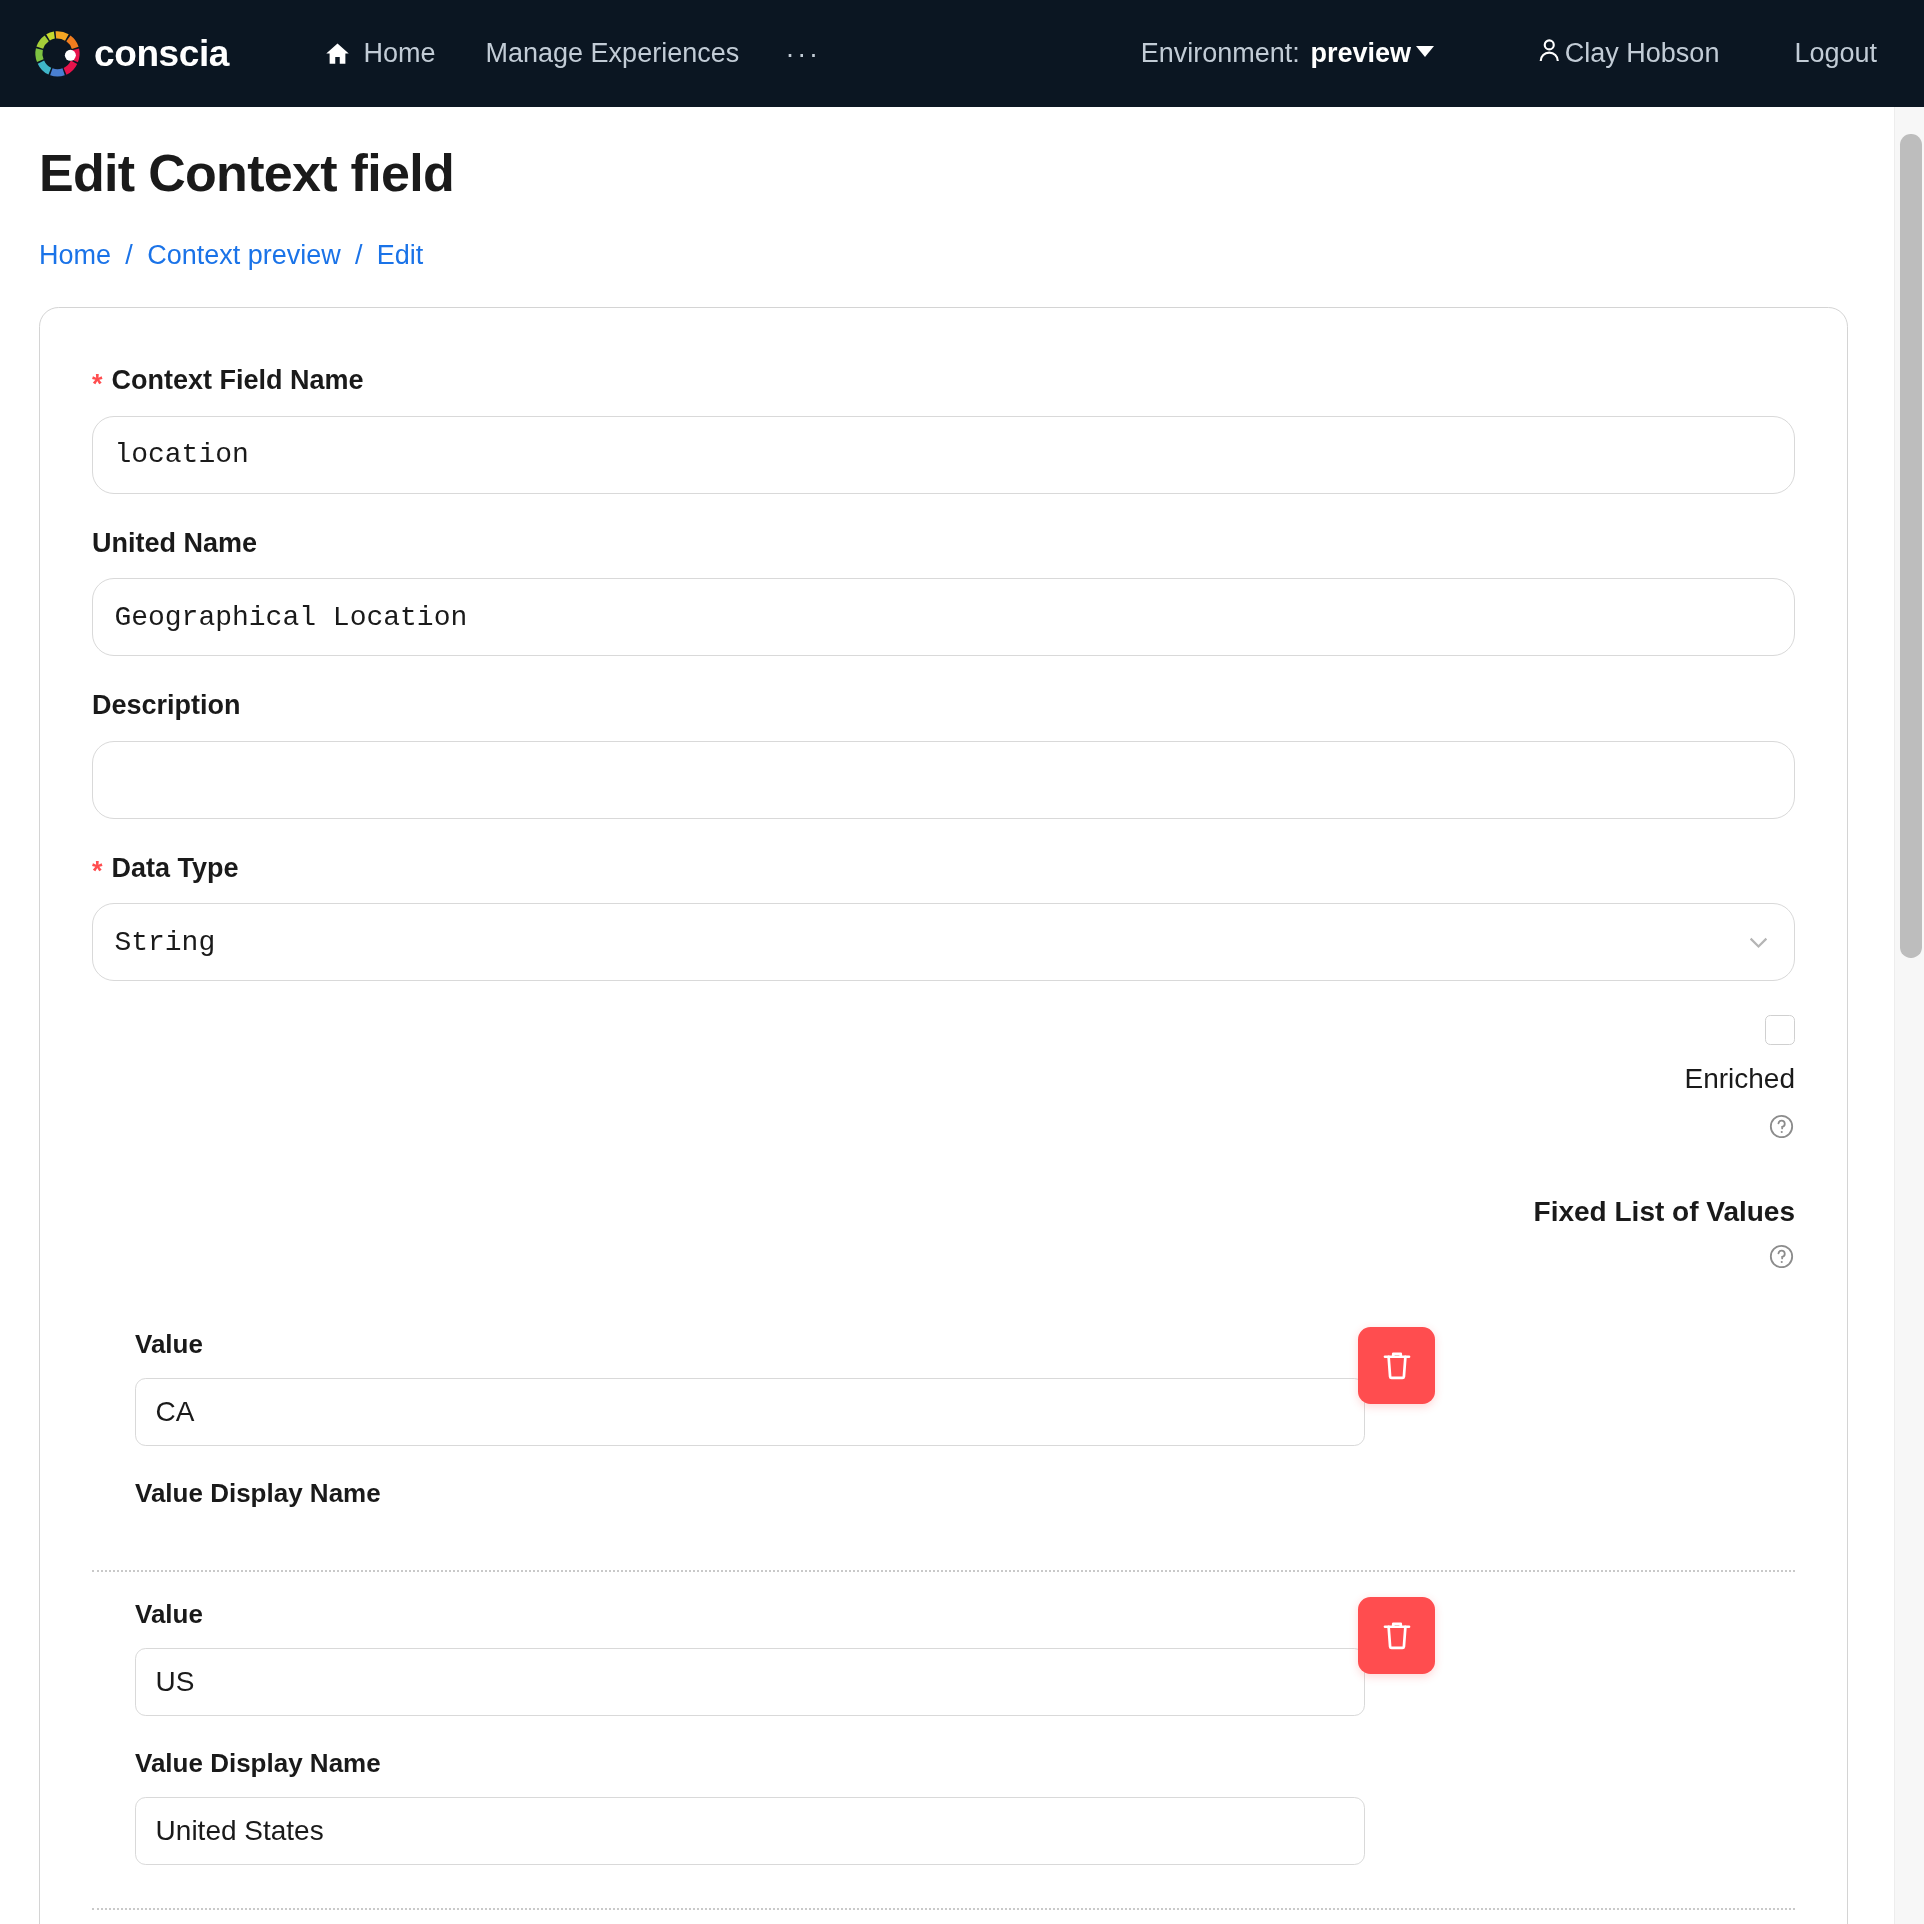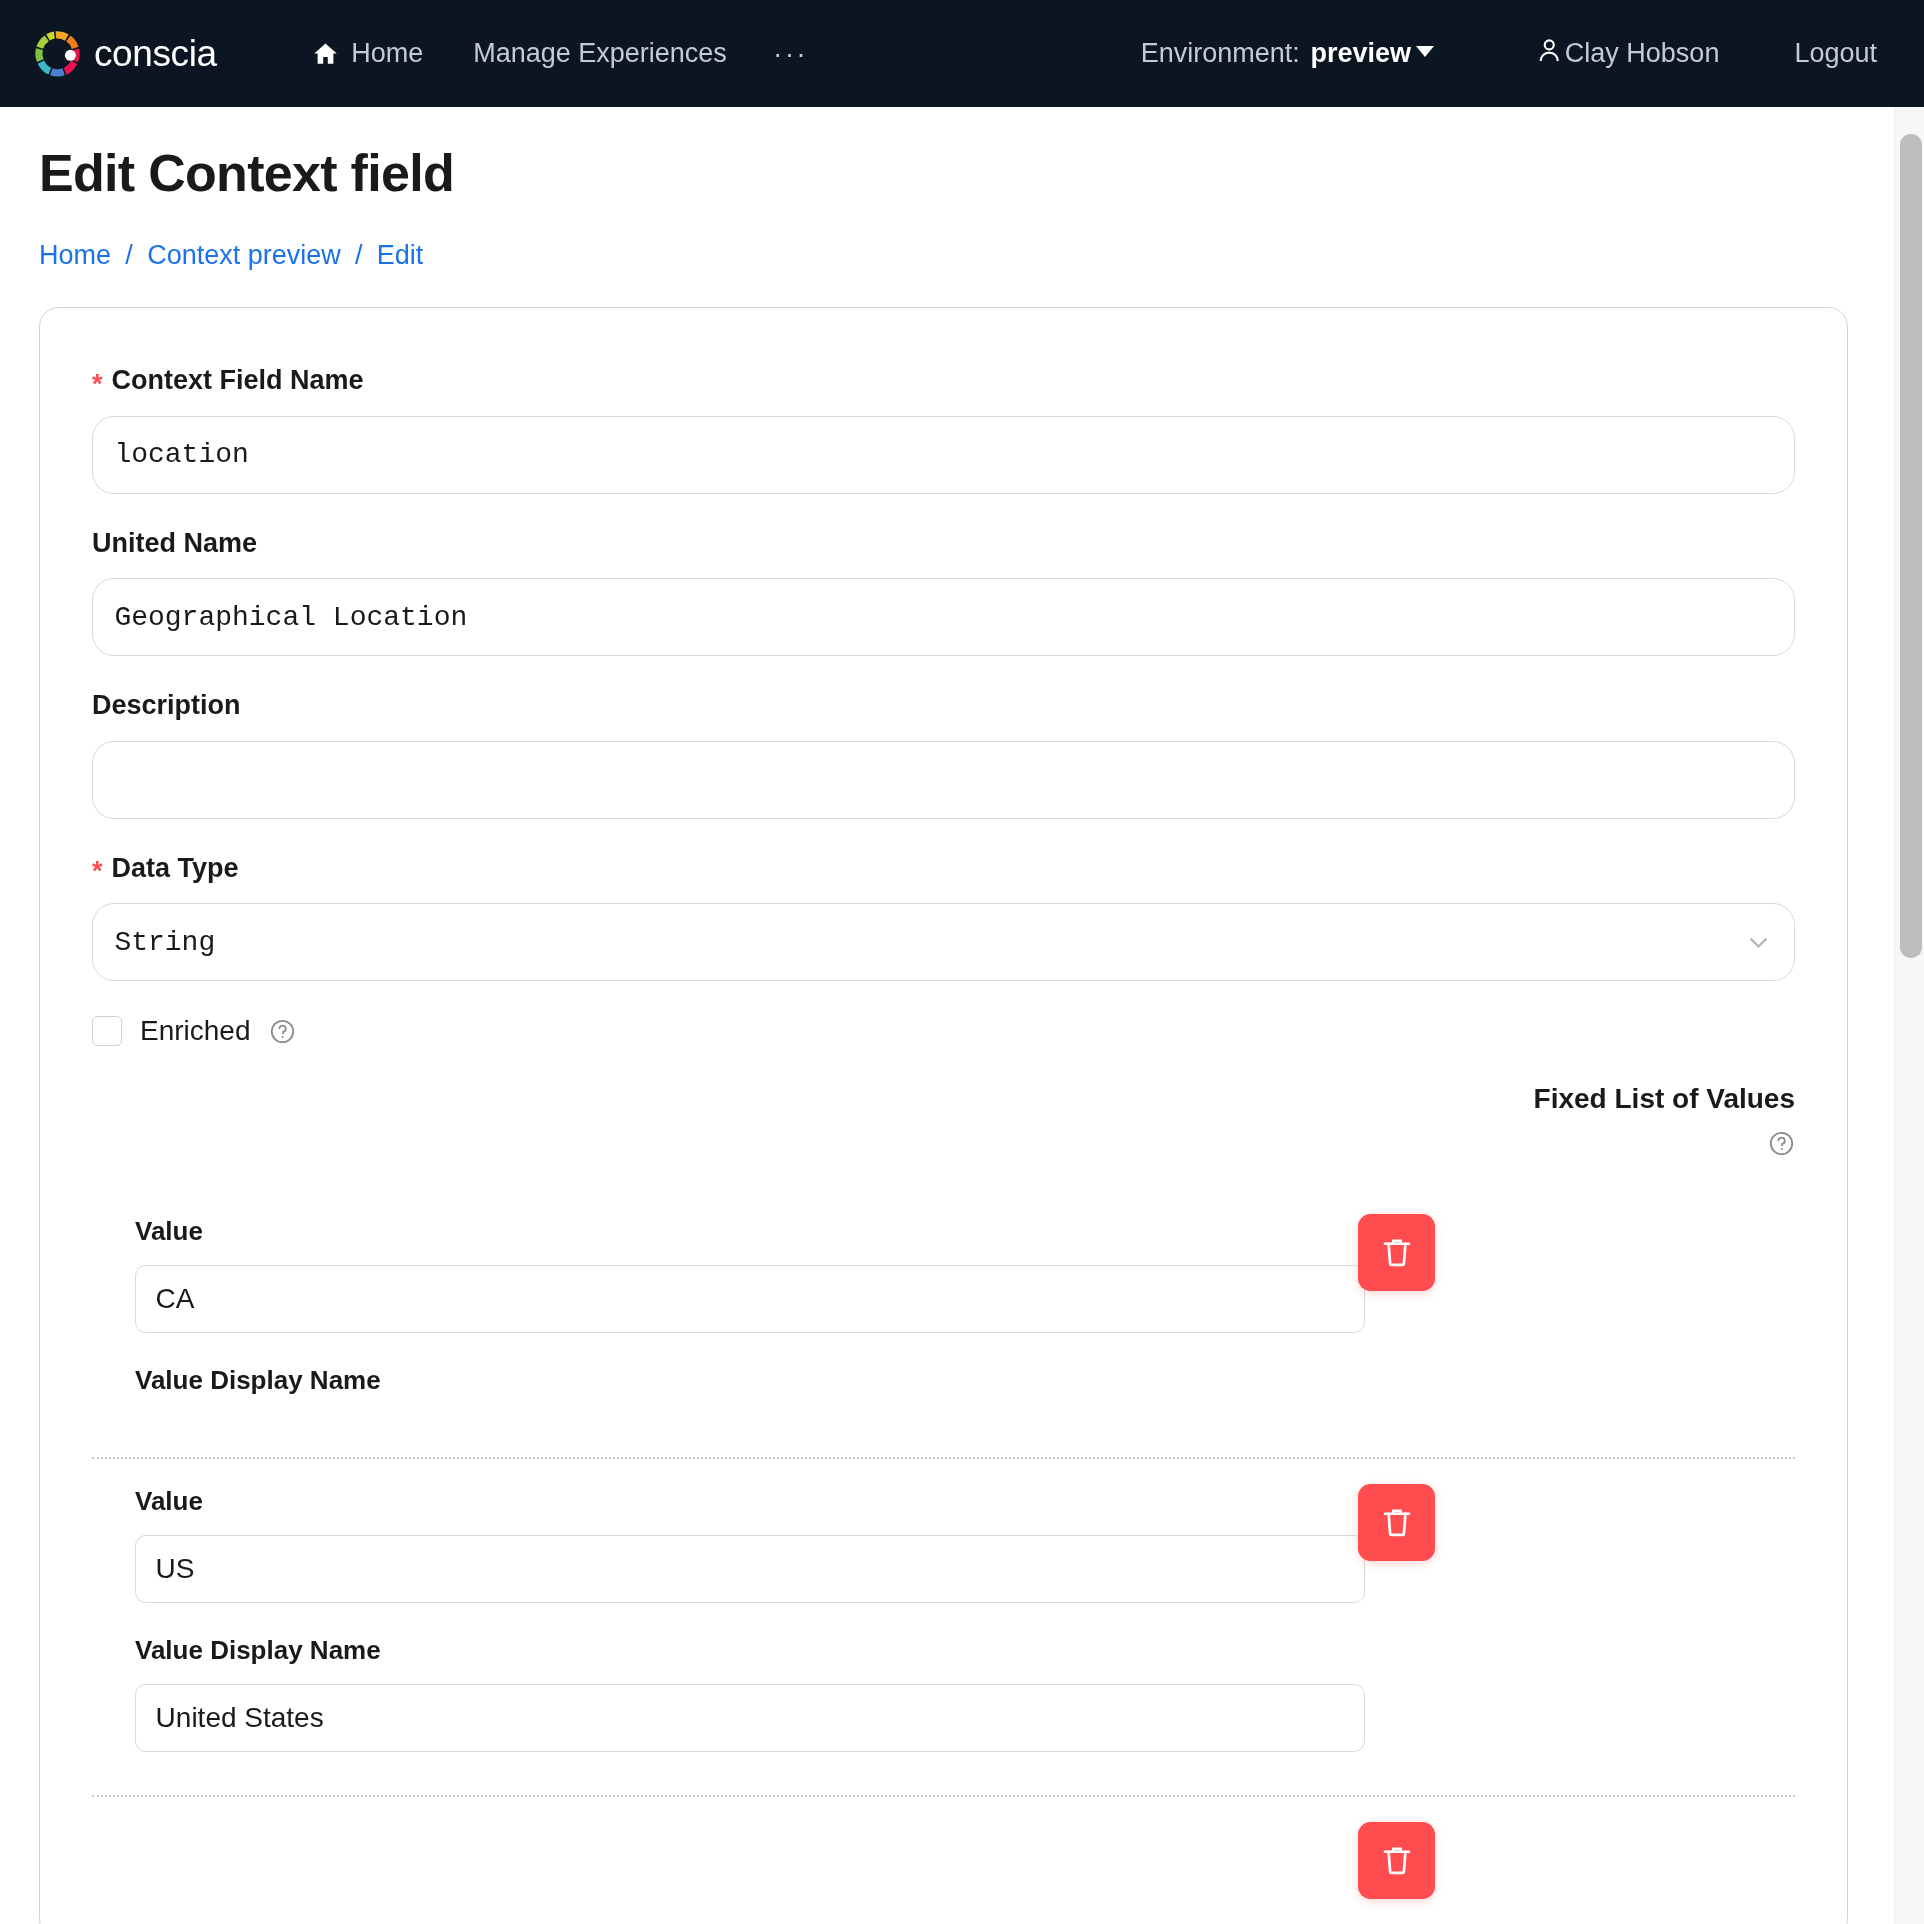--- a/index.html
+++ b/index.html
@@ -40,21 +40,21 @@
   }
   .brand-mark {
     width: 55px; height: 55px;
     position: relative;
     flex: none;
   }
   .brand-name {
     color: #ffffff;
     font-size: 37px;
     letter-spacing: -0.4px;
-    font-weight: 400;
+    font-weight: 700;
   }
 
   .nav-links {
     display: flex;
     align-items: center;
     gap: 0px;
   }
   .nav-item {
     display: flex;
     align-items: center;
@@ -207,23 +207,24 @@
     position: absolute;
     right: 23px;
     top: 50%;
     transform: translateY(-50%);
     pointer-events: none;
     width: 27px; height: 27px;
   }
 
   .checkbox-row {
     display: flex;
-    align-items: center;
+    align-items: flex-end;
     gap: 18px;
-    margin-bottom: 36px;
+    margin-bottom: 56px;
+    flex-direction: column;
   }
   .checkbox-box {
     width: 30px; height: 30px;
     border: 1.8px solid #d0d0d0;
     border-radius: 5.3px;
     background: #ffffff;
     cursor: pointer;
     flex: none;
   }
   .checkbox-label {

